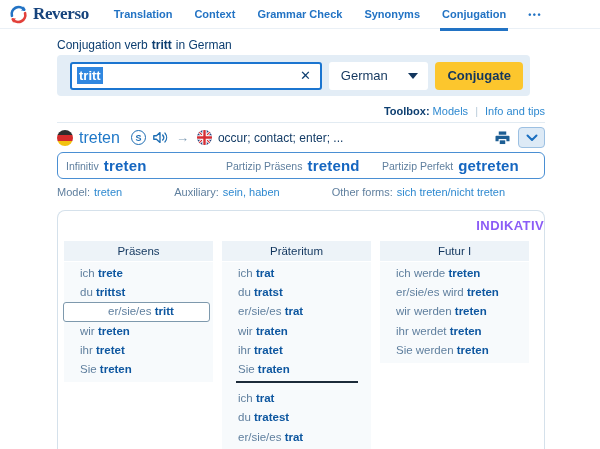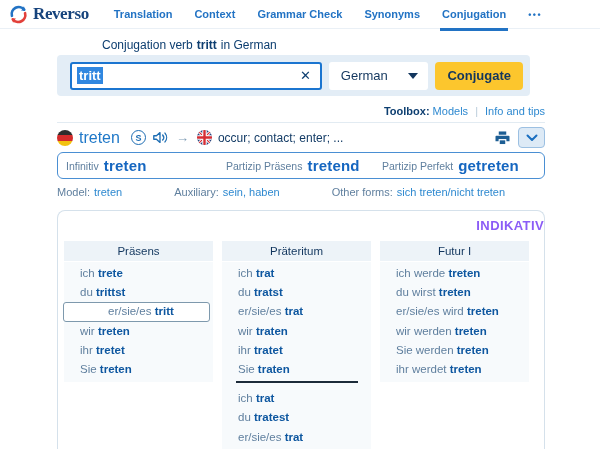--- a/index.html
+++ b/index.html
@@ -16,21 +16,21 @@
   .logo svg { width:21px; height:21px; }
   .brand { font-size:17px; font-weight:bold; color:#16437c; letter-spacing:-0.4px;font-family:Liberation Serif, serif; }
   .nav-item { font-size:11px; font-weight:700; color:var(--accent,#2273c4);
               padding:0 11px; height:29px; display:flex; align-items:center;
               position:relative; cursor:pointer; white-space:nowrap; }
   .nav-item.active::after { content:""; position:absolute; left:9px; right:9px; bottom:-2px;
               height:3px; background:var(--accent,#2273c4); }
   .nav-more { font-size:9px; letter-spacing:1.5px; padding-top:2px; }
   
   .content { width:488px; margin-left:57px; }
-  .page-title { margin-top:9px; font-size:12px; color:var(--navy,#0d3e70); display:flex; gap:4px;margin-left:45px; }
+  .page-title { margin-top:9px; font-size:12px; color:var(--navy,#0d3e70); display:flex; gap:4px; }
   .page-title .b { font-weight:bold; }
   
   .search-panel { margin-top:3px; width:473px; height:41px; background:var(--panel,#e3edf6);
                   border-radius:4px; display:flex; align-items:center; padding:0 7px 0 13px; gap:7px; }
   .fake-input { width:265px; height:28px; background:#fff; border:2px solid #1b75d0;
                 border-radius:3px; display:flex; align-items:center; padding:0 9px 0 5px; cursor:text; }
   .fake-input .val { font-size:13px; font-weight:bold; color:#fff;
                 background:var(--selbg,#3087e0); padding:1px 2px; }
   .fake-input .clear { margin-left:auto; color:var(--navy,#0d3e70); font-size:13px;
                 font-weight:600; cursor:pointer; line-height:1; }
@@ -244,23 +244,22 @@
             <div class="crow"><span class="pron">ich </span><span class="vform">trat</span></div>
             <div class="crow"><span class="pron">du </span><span class="vform">tratest</span></div>
             <div class="crow"><span class="pron">er/sie/es </span><span class="vform">trat</span></div>
             <div class="crow"></div>
           </div>
         </div>
         <div class="conj-col">
           <div class="col-head">Futur I</div>
           <div class="col-body">
             <div class="crow"><span class="pron">ich werde </span><span class="vform">treten</span></div>
-            <div class="crow"><span class="pron">du wirst </span><span class="vform">treten</span></div>
             <div class="crow"><span class="pron">er/sie/es wird </span><span class="vform">treten</span></div>
             <div class="crow"><span class="pron">wir werden </span><span class="vform">treten</span></div>
+            <div class="crow"><span class="pron">ihr werdet </span><span class="vform">treten</span></div>
             <div class="crow"><span class="pron">Sie werden </span><span class="vform">treten</span></div>
-            <div class="crow"><span class="pron">ihr werdet </span><span class="vform">treten</span></div>
           </div>
         </div>
       </div>
   </div>
 
 </div>
 
 </body></html>

